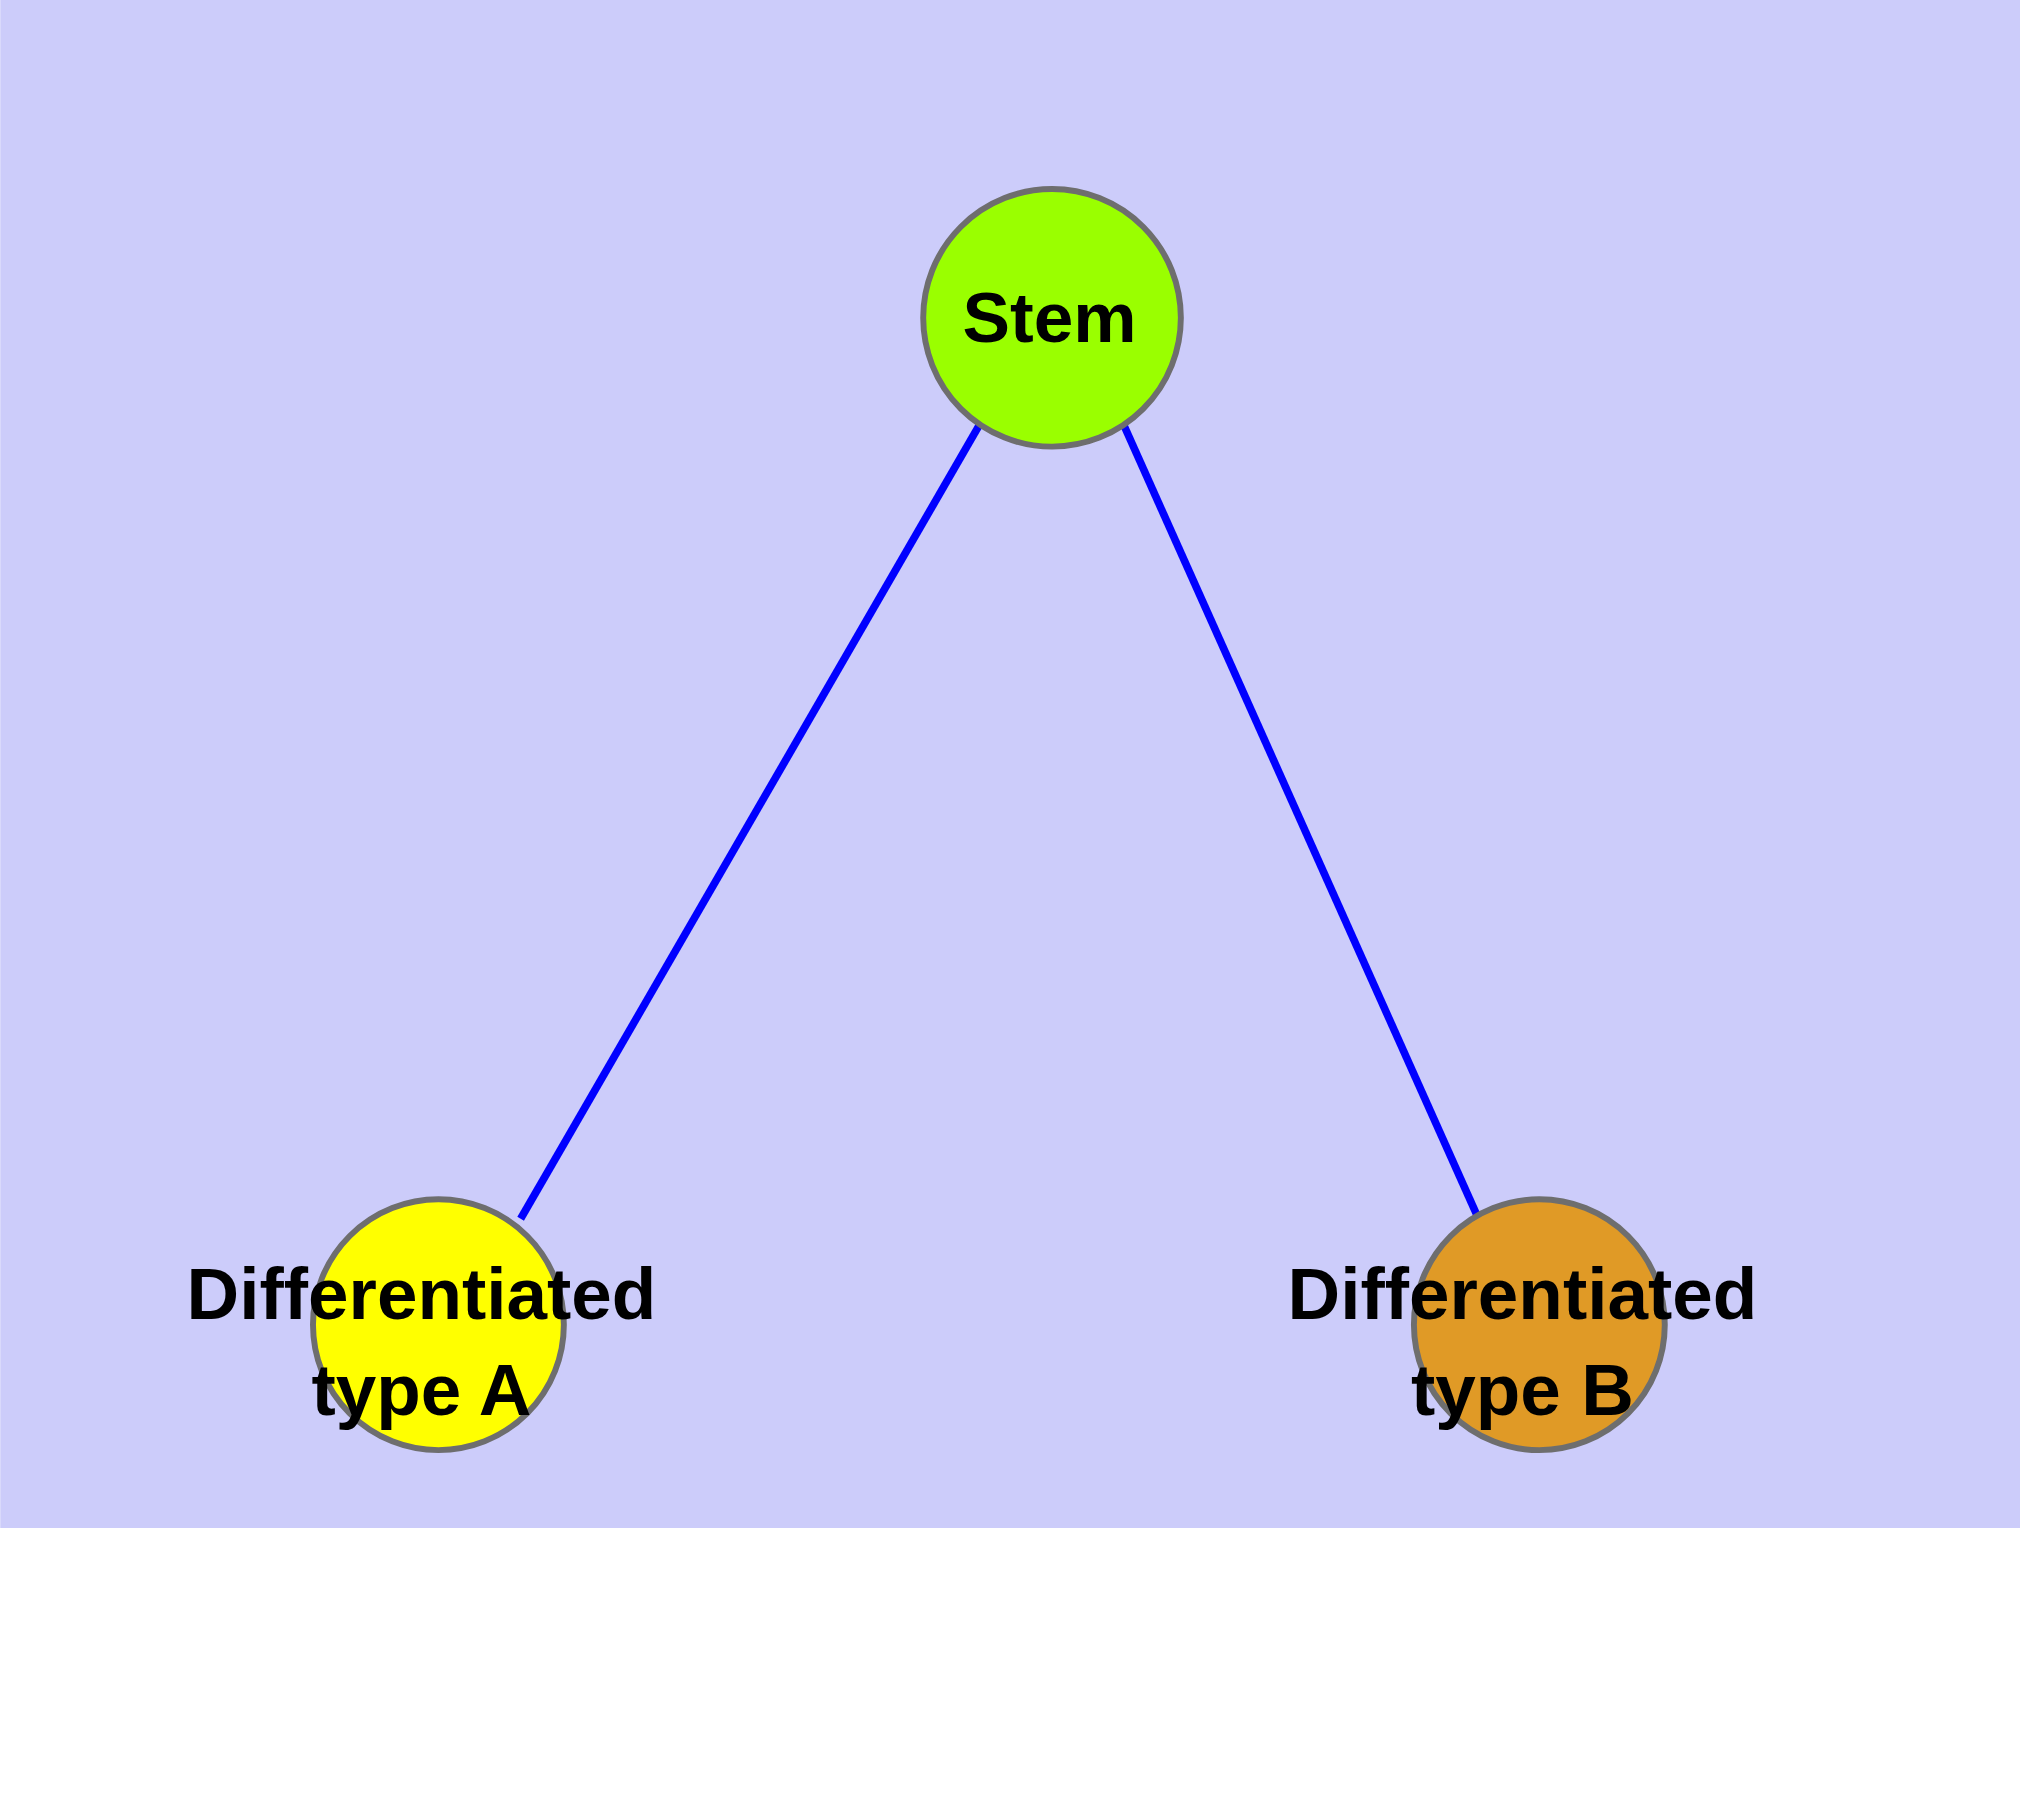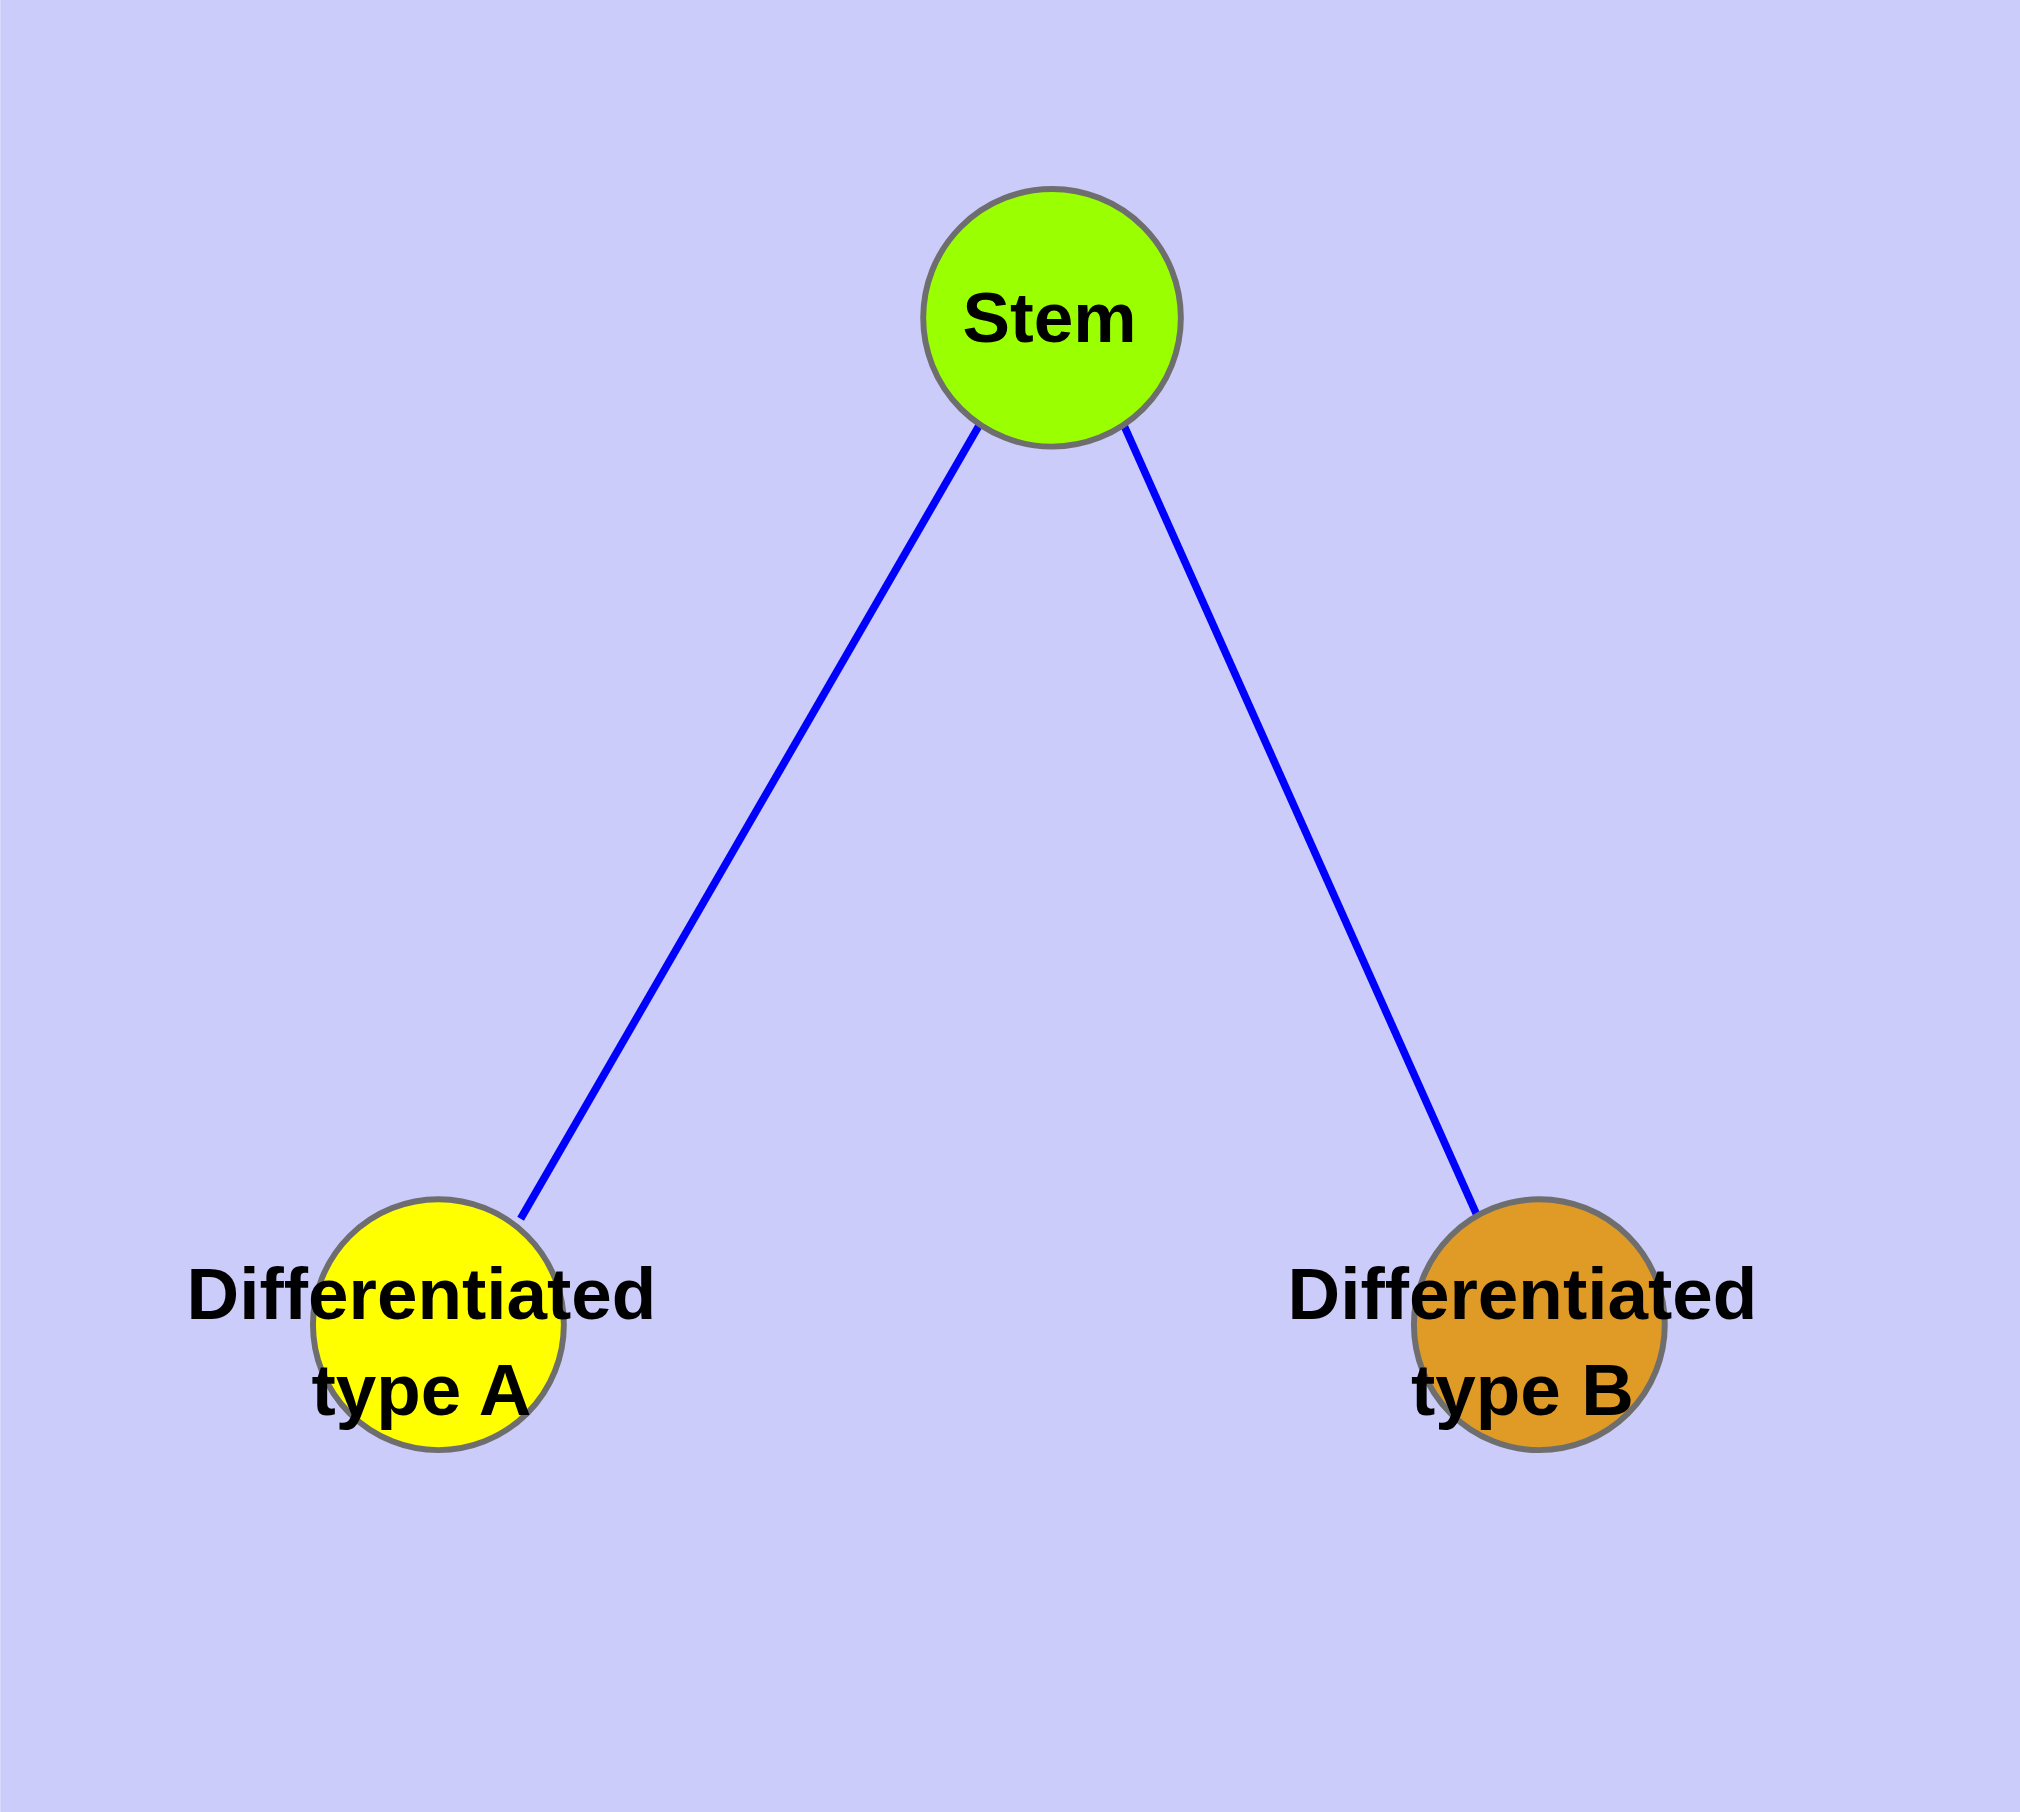--- a/index.html
+++ b/index.html
@@ -28,21 +28,21 @@
   }
   .node-label-root { font-size: 84px; }
   .node-label-leaf { font-size: 86px; }
   .edge-line {
     stroke-linecap: butt;
   }
 </style>
 </head>
 <body>
 
-<div id="canvas" style="width: 2021px; height: 1812px;">
+<div id="canvas" style="width: 2021px; height: 1528px;">
   <svg id="graph-svg" viewBox="0 0 2384 2138" xmlns="http://www.w3.org/2000/svg" style="width: 2021px; height: 1812px;">
 
     <rect id="bg-rect" x="0" y="0" width="2384" height="2138" fill="#ccccfa"></rect>
 
     <g id="edge-layer">
       <line class="edge-line" id="edge-0" x1="1155" y1="502" x2="614" y2="1438" stroke="#0000ff" stroke-width="9"></line>
       <line class="edge-line" id="edge-1" x1="1325" y1="500" x2="1742" y2="1433" stroke="#0000ff" stroke-width="9"></line>
     </g>
 
     <g id="node-layer">

